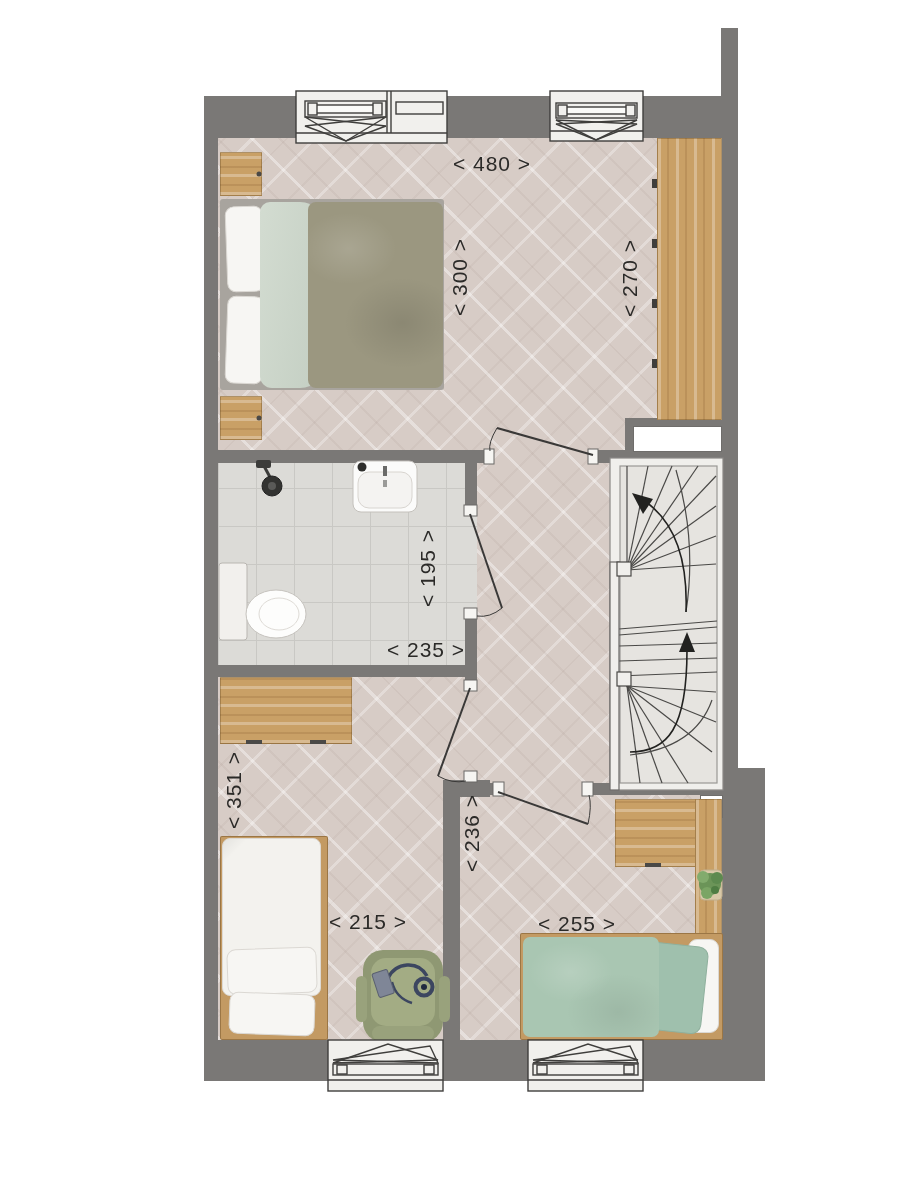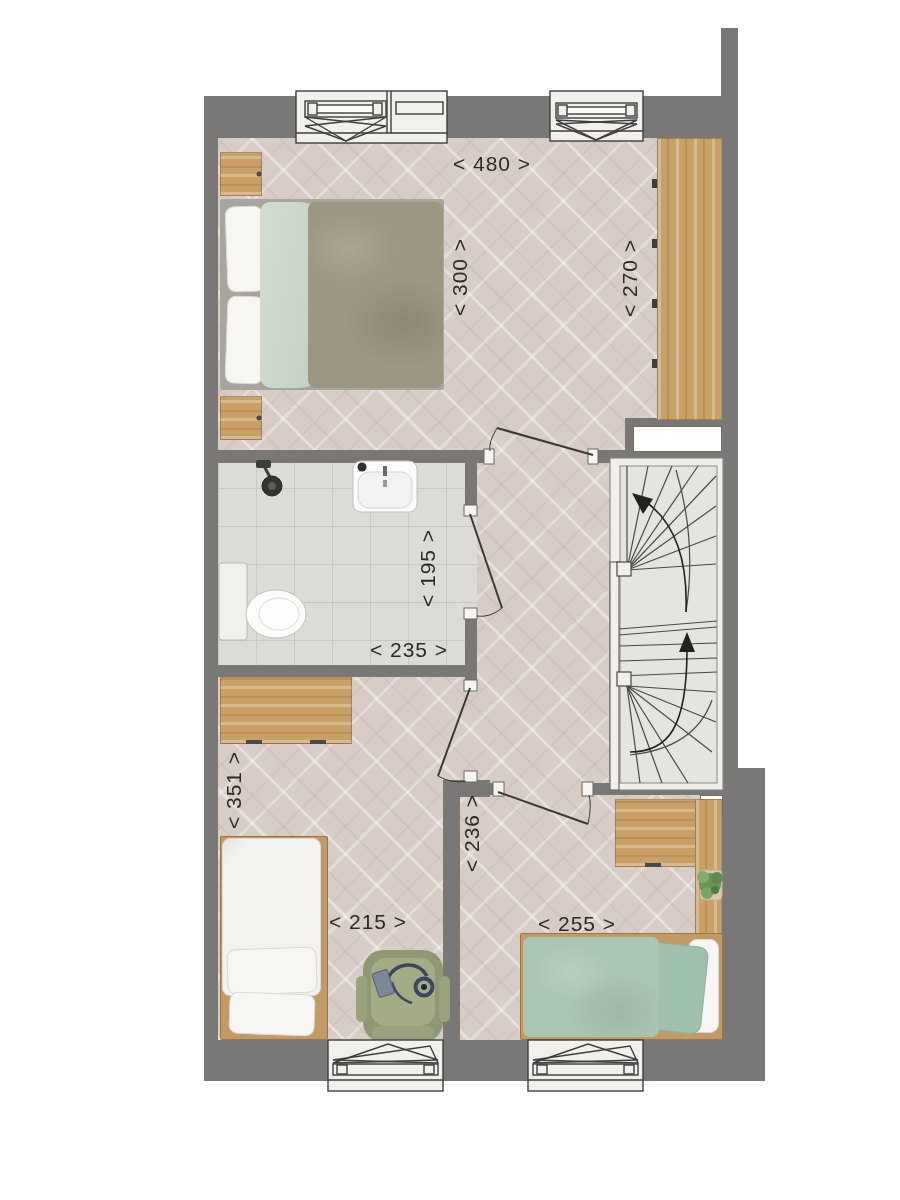--- a/index.html
+++ b/index.html
@@ -254,19 +254,19 @@
       <circle cx="424" cy="987" r="3" fill="#20293f"></circle>
       <path d="M 392 982 Q 396 998 412 1003" fill="none" stroke="#3c4660" stroke-width="2.5"></path>
       <rect x="375" y="971" width="16" height="25" rx="2" fill="#7f8697" stroke="#5a6070" transform="rotate(-18 383 983)"></rect>
     </g>
   </svg>
 
   <div class="dim" style="left:472px;top:163px;margin-left:20px;">&lt; 480 &gt;</div>
   <div class="dim v" style="left:459px;top:277px;">&lt; 300 &gt;</div>
   <div class="dim v" style="left:629px;top:278px;">&lt; 270 &gt;</div>
   <div class="dim v" style="left:427px;top:568px;">&lt; 195 &gt;</div>
-  <div class="dim" style="left:409px;top:649px;">&lt; 235 &gt;</div>
+  <div class="dim" style="left:426px;top:649px;">&lt; 235 &gt;</div>
   <div class="dim v" style="left:233px;top:790px;">&lt; 351 &gt;</div>
   <div class="dim" style="left:368px;top:921px;">&lt; 215 &gt;</div>
   <div class="dim v" style="left:471px;top:833px;">&lt; 236 &gt;</div>
   <div class="dim" style="left:577px;top:923px;">&lt; 255 &gt;</div>
 
 </div>
 
 </body></html>

